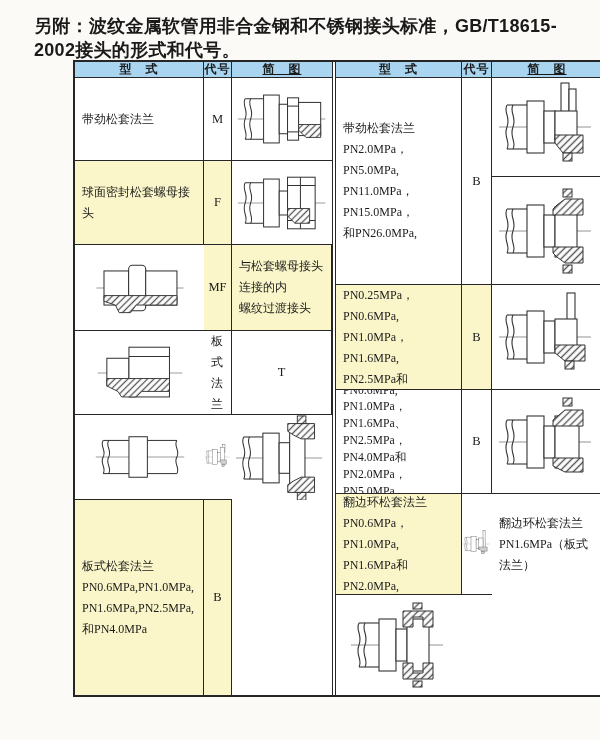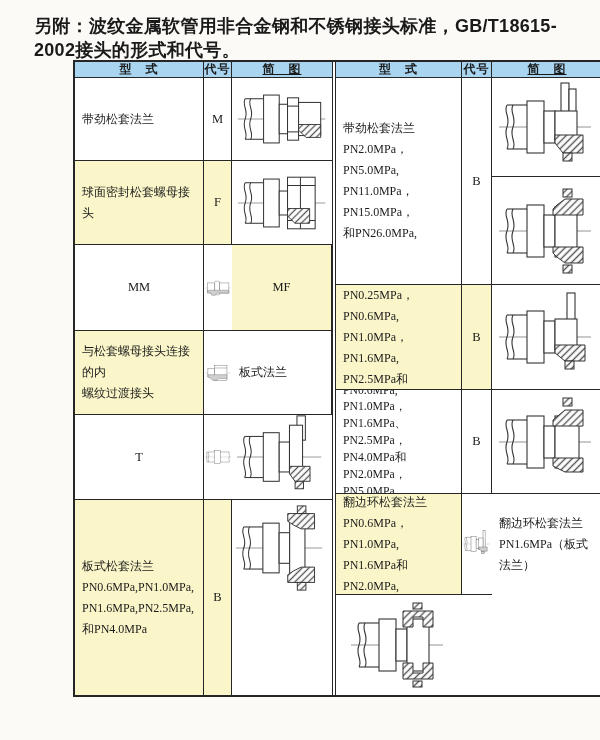--- a/index.html
+++ b/index.html
@@ -107,21 +107,20 @@
           <use href="#g-hose"></use>
           <rect class="fw" x="47" y="25" width="9" height="26"></rect>
           <rect class="fw" x="56" y="10" width="30" height="56"></rect>
           <line class="ln" x1="70" y1="10" x2="70" y2="66"></line>
           <line class="ln" x1="56" y1="19" x2="86" y2="19"></line>
           <line class="ln" x1="56" y1="57" x2="86" y2="57"></line>
           <polygon class="ht" points="56,44 80,44 80,60 64,60 56,52"></polygon>
         </svg>
       </div>
 
-      <div class="cell code-cell">MM</div>
       <div class="cell diag-cell last-col">
         <svg viewBox="0 0 100 76" width="96" height="72">
           <line class="cl" x1="4" y1="38" x2="96" y2="38"></line>
           <rect class="fw" x="12" y="20" width="26" height="36"></rect>
           <rect class="fw" x="38" y="14" width="18" height="48" rx="4"></rect>
           <rect class="fw" x="56" y="20" width="33" height="36"></rect>
           <polygon class="ht" points="12,46 89,46 89,56 46,56 40,64 28,64 24,56 12,52"></polygon>
         </svg>
       </div>
 

